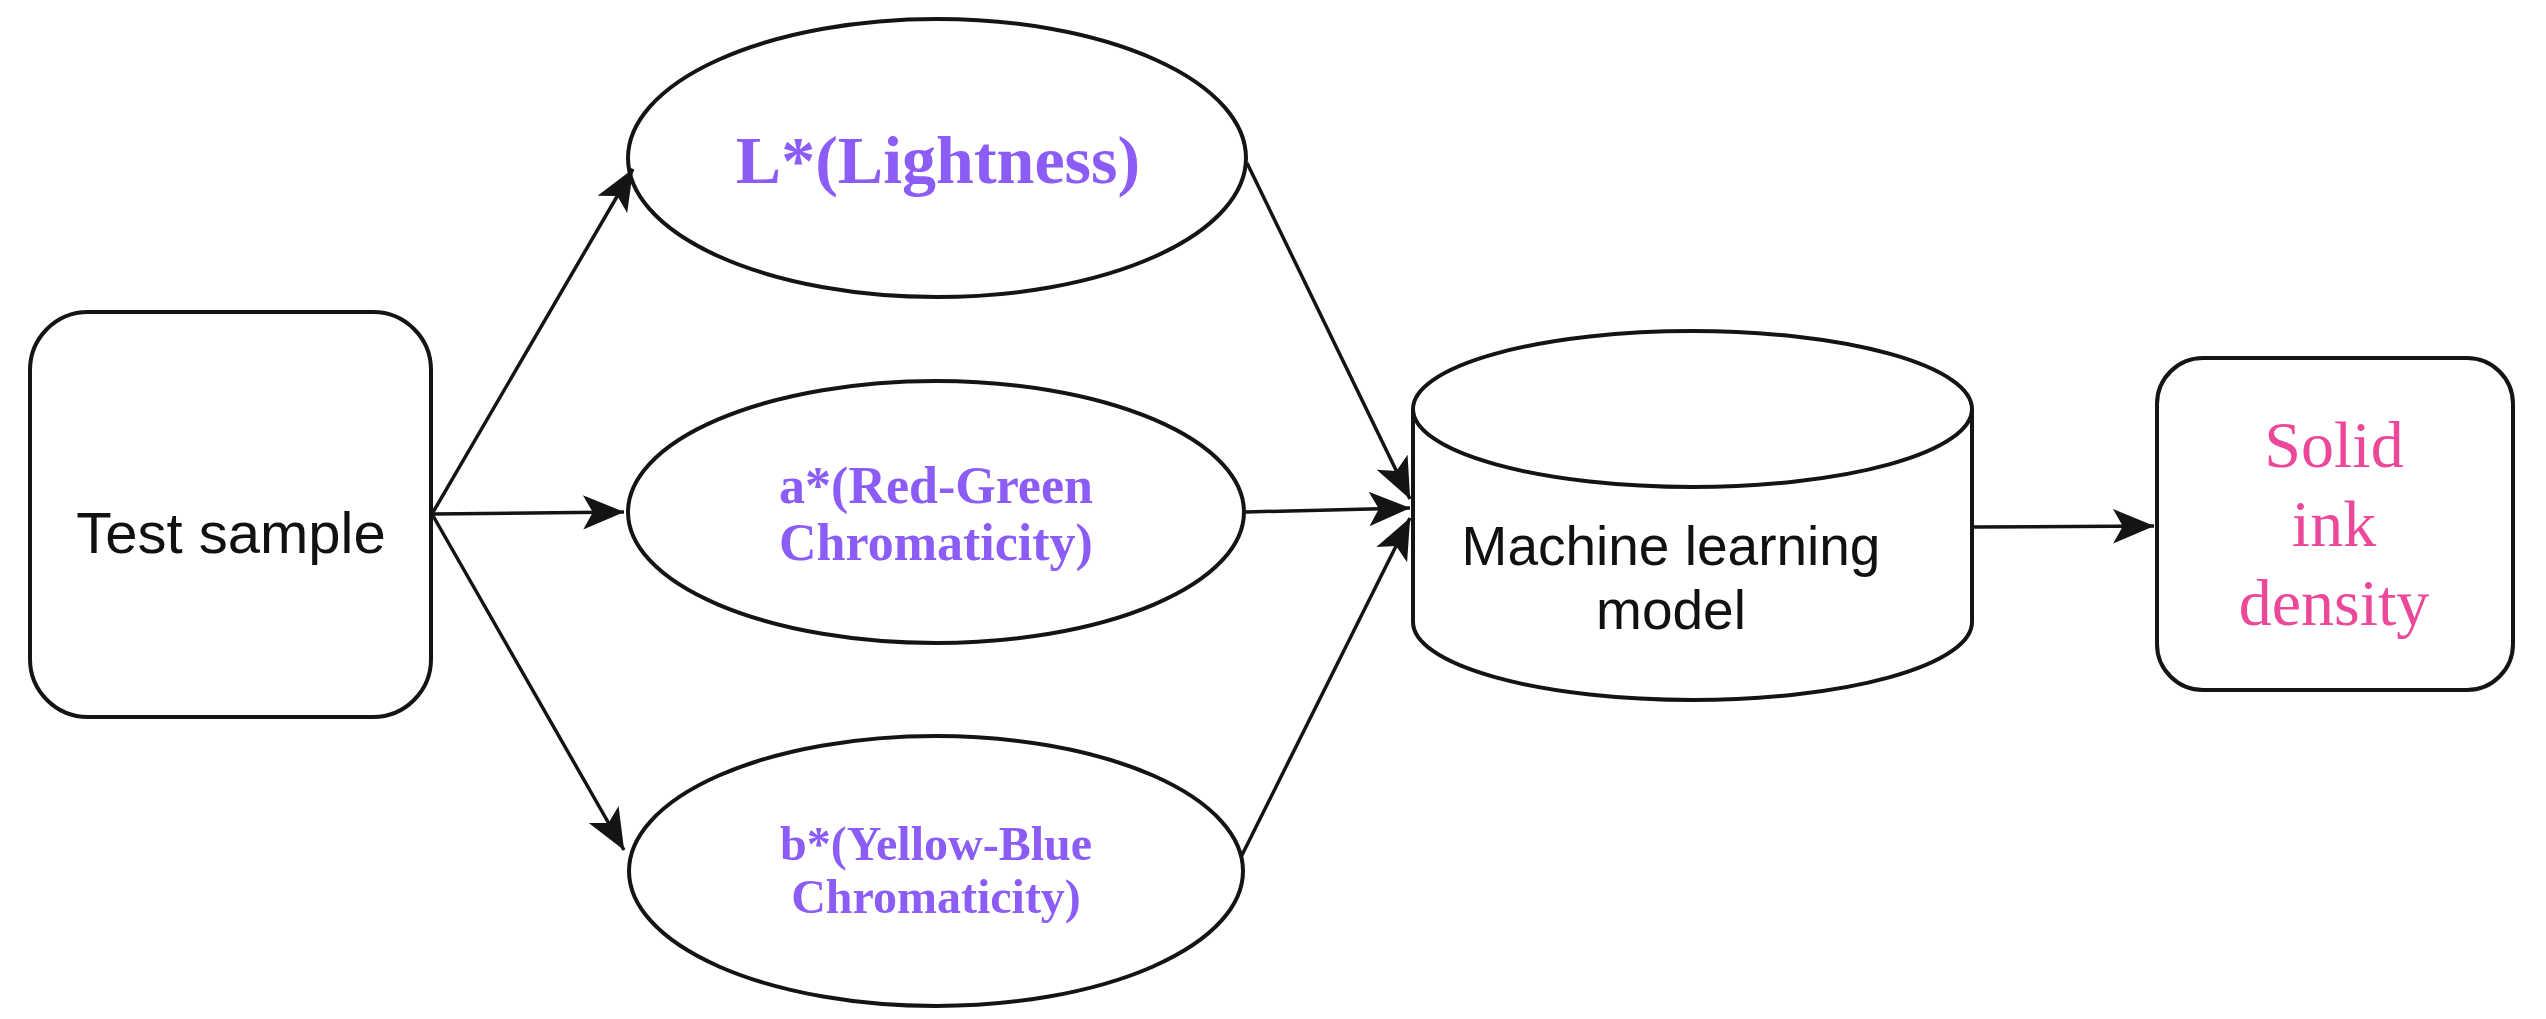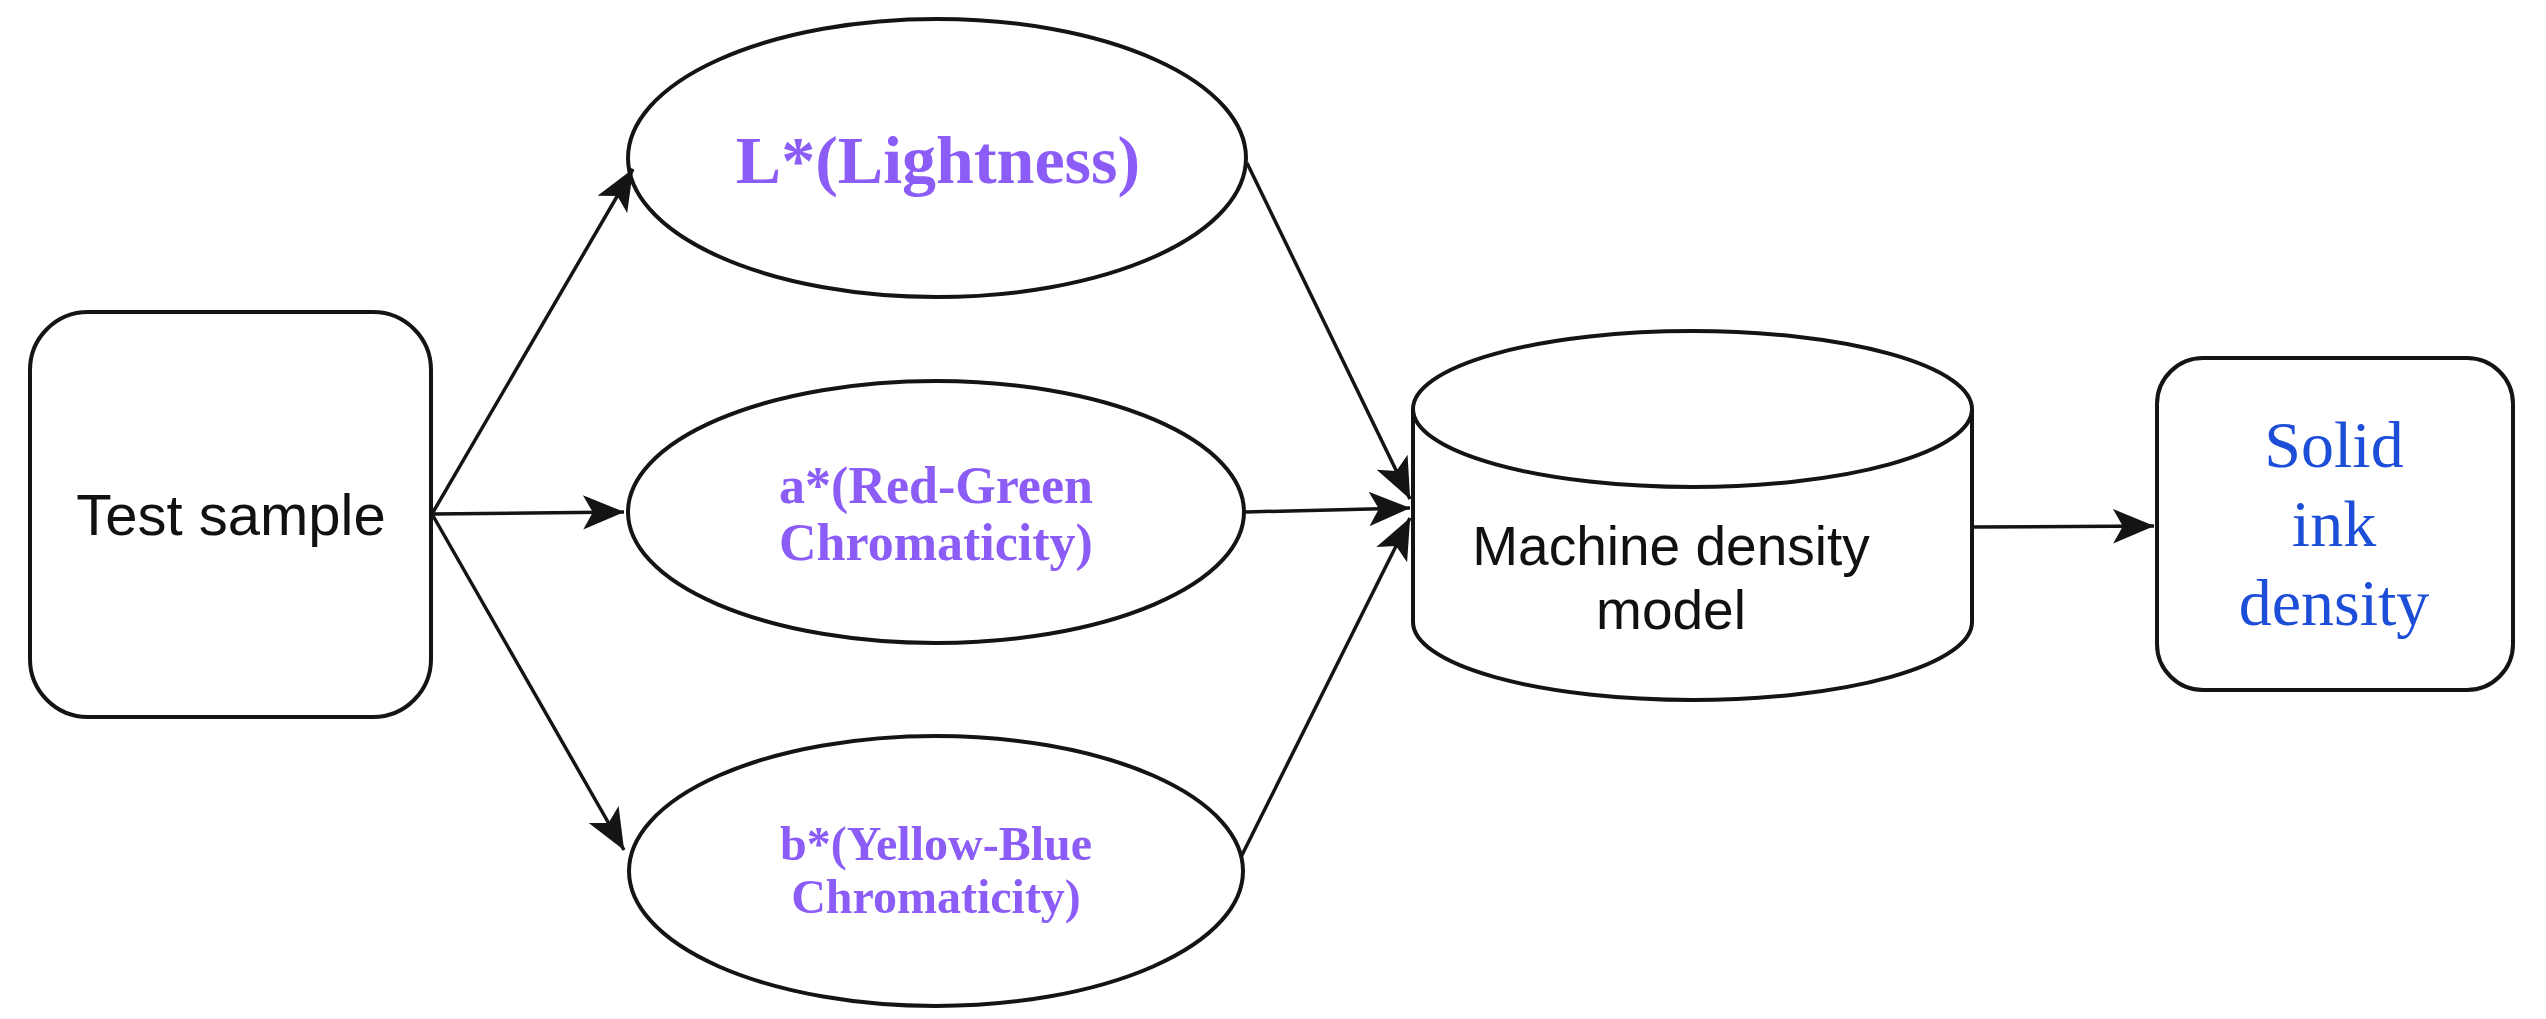--- a/index.html
+++ b/index.html
@@ -31,23 +31,23 @@
     font-family: "Liberation Sans", sans-serif;
     color: #111111;
   }
   .lbl-serif-bold {
     font-family: "Liberation Serif", serif;
     font-weight: bold;
     color: #8b5cf6;
   }
   .lbl-serif {
     font-family: "Liberation Serif", serif;
-    color: #1d4ed8;
+    color: #ec4899;
   }
-  #lbl-test-sample   { left: 231px;  top: 515px; font-size: 58px; line-height: 1.15; }
+  #lbl-test-sample   { left: 231px;  top: 533px; font-size: 58px; line-height: 1.15; }
   #lbl-lightness     { left: 938px;  top: 160px; font-size: 68px; line-height: 1.1; }
   #lbl-red-green     { left: 936px;  top: 514px; font-size: 52px; line-height: 1.1; text-align: center; }
   #lbl-yellow-blue   { left: 936px;  top: 871px; font-size: 48px; line-height: 1.1; }
   #lbl-ml-model      { left: 1671px; top: 579px; font-size: 55px; line-height: 1.16; }
   #lbl-solid-ink     { left: 2334px; top: 524px; font-size: 66px; line-height: 1.2; }
 </style>
 </head>
 <body>
 
 <div class="canvas">
@@ -88,19 +88,19 @@
   <div class="lbl lbl-sans" id="lbl-test-sample">Test sample</div>
 
   <div class="lbl lbl-serif-bold" id="lbl-lightness">L*(Lightness)</div>
 
   <div class="lbl lbl-serif-bold" id="lbl-red-green">a*(Red-Green
 Chromaticity)</div>
 
   <div class="lbl lbl-serif-bold" id="lbl-yellow-blue">b*(Yellow-Blue
 Chromaticity)</div>
 
-  <div class="lbl lbl-sans" id="lbl-ml-model">Machine density
+  <div class="lbl lbl-sans" id="lbl-ml-model">Machine learning
 model</div>
 
   <div class="lbl lbl-serif" id="lbl-solid-ink">Solid ink
 density</div>
 
 </div>
 
 </body></html>

